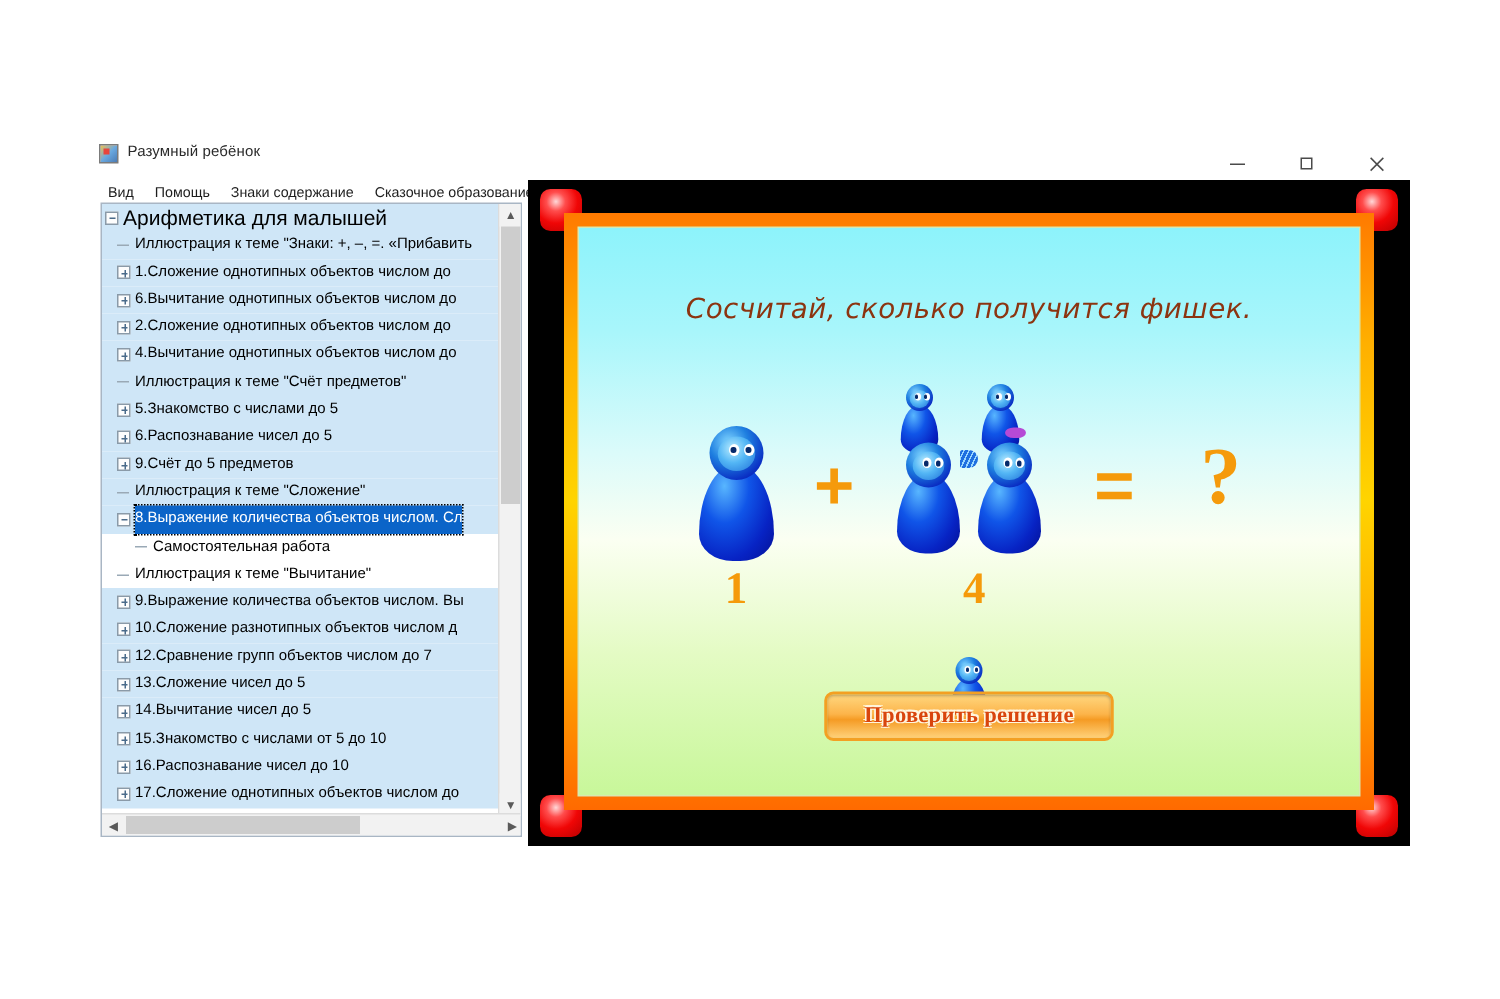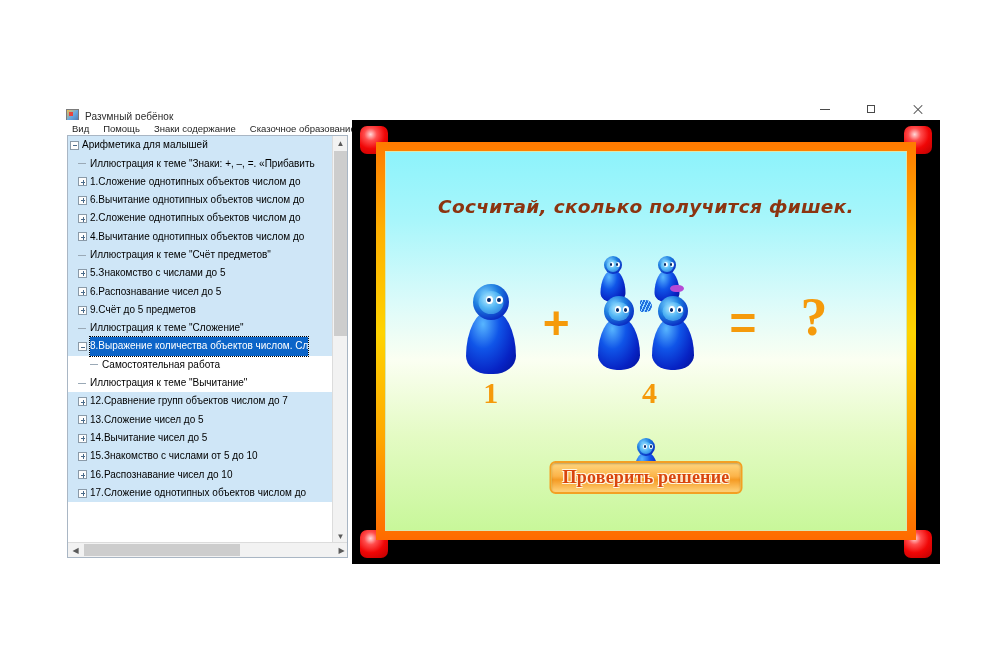--- a/index.html
+++ b/index.html
@@ -28,21 +28,21 @@
     background: #ffffff;
   }
 
   
   #titlebar {
     position: absolute;
     left: 0; top: 0;
     width: 878px; height: 26px;
     background: #ffffff;
     display: flex;
-    align-items: flex-end;
+    align-items: flex-start;
   }
   #app-icon {
     width: 13px; height: 13px;
     margin-left: 4px; margin-right: 6px;
     background: linear-gradient(135deg,#f2c14e 0%, #6aa9e0 50%, #4c7cb5 100%);
     border: 1px solid #7b7b7b;
     position: relative;
     flex: 0 0 auto;
   }
   #app-icon::after {
@@ -127,21 +127,21 @@
     position: relative;
     height: 18.3px;
     line-height: 18.3px;
     white-space: nowrap;
     font-size: 10px;
     color: #000000;
     padding-left: 2px;
   }
   .tree-row.sel-bg { background: #cfe6f7; }
   .tree-row .lbl { display: inline-block; vertical-align: middle; }
-  .tree-row.root .lbl { font-size: 10px; }
+  .tree-row.root .lbl { font-size: 14px; }
   .tree-row.focus .lbl {
     background: #0b64c8;
     color: #ffffff;
     outline: 1px dotted #000;
   }
   .expander {
     display: inline-block;
     width: 9px; height: 9px;
     border: 1px solid #8a9aa8;
     background: #fdfdfd;
@@ -247,21 +247,21 @@
   #led-bl { left: 8px;  bottom: 6px; }
   #led-br { right: 8px; bottom: 6px; }
 
   
   #lesson-title {
     position: absolute;
     left: 0; right: 0; top: 44px;
     text-align: center;
     font-family: "DejaVu Sans", sans-serif;
     font-size: 18.5px;
-    font-weight: bold;
+    font-weight: normal;
     font-style: italic;
     color: #8c3410;
     letter-spacing: 0.3px;
   }
 
   #equation {
     position: absolute;
     left: 18px; right: 18px; top: 104px;
     height: 160px;
     display: flex;
@@ -409,21 +409,21 @@
     bottom: 36px;
     width: 193px; height: 33px;
     border-radius: 6px;
     background: linear-gradient(180deg,#ffd77f 0%, #fcb44a 45%, #f59b24 58%, #ffd27a 100%);
     border: 2px solid #f3a023;
     box-shadow: 0 1px 2px rgba(0,0,0,0.25) inset;
     display: flex; align-items: center; justify-content: center;
   }
   #check-button .blbl {
     font-family: "Liberation Serif", serif;
-    font-size: 18px;
+    font-size: 15px;
     font-weight: bold;
     color: #d9450d;
     text-shadow:
       -1px -1px 0 #fff6e0, 1px -1px 0 #fff6e0,
       -1px 1px 0 #fff6e0, 1px 1px 0 #fff6e0;
     letter-spacing: 0.2px;
     white-space: nowrap;
   }
 </style>
 </head>
@@ -465,20 +465,22 @@
           <div class="tree-row ind1 sel-bg"><span class="expander plus"></span><span class="lbl">2.Сложение однотипных объектов числом до </span></div>
           <div class="tree-row ind1 sel-bg"><span class="expander plus"></span><span class="lbl">4.Вычитание однотипных объектов числом до</span></div>
           <div class="tree-row ind1 sel-bg"><span class="stub"></span><span class="lbl">Иллюстрация к теме "Счёт предметов"</span></div>
           <div class="tree-row ind1 sel-bg"><span class="expander plus"></span><span class="lbl">5.Знакомство с числами до 5</span></div>
           <div class="tree-row ind1 sel-bg"><span class="expander plus"></span><span class="lbl">6.Распознавание чисел до 5</span></div>
           <div class="tree-row ind1 sel-bg"><span class="expander plus"></span><span class="lbl">9.Счёт до 5 предметов</span></div>
           <div class="tree-row ind1 sel-bg"><span class="stub"></span><span class="lbl">Иллюстрация к теме "Сложение"</span></div>
           <div class="tree-row ind1 sel-bg focus"><span class="expander"></span><span class="lbl">8.Выражение количества объектов числом. Сл</span></div>
           <div class="tree-row ind2"><span class="stub"></span><span class="lbl">Самостоятельная работа</span></div>
           <div class="tree-row ind1"><span class="stub"></span><span class="lbl">Иллюстрация к теме "Вычитание"</span></div>
+          <div class="tree-row ind1 sel-bg"><span class="expander plus"></span><span class="lbl">9.Выражение количества объектов числом. Вы</span></div>
+          <div class="tree-row ind1 sel-bg"><span class="expander plus"></span><span class="lbl">10.Сложение разнотипных объектов числом д</span></div>
           <div class="tree-row ind1 sel-bg"><span class="expander plus"></span><span class="lbl">12.Сравнение групп объектов числом до 7</span></div>
           <div class="tree-row ind1 sel-bg"><span class="expander plus"></span><span class="lbl">13.Сложение чисел до 5</span></div>
           <div class="tree-row ind1 sel-bg"><span class="expander plus"></span><span class="lbl">14.Вычитание чисел до 5</span></div>
           <div class="tree-row ind1 sel-bg"><span class="expander plus"></span><span class="lbl">15.Знакомство с числами от 5 до 10</span></div>
           <div class="tree-row ind1 sel-bg"><span class="expander plus"></span><span class="lbl">16.Распознавание чисел до 10</span></div>
           <div class="tree-row ind1 sel-bg"><span class="expander plus"></span><span class="lbl">17.Сложение однотипных объектов числом до</span></div>
         </div>
 
       <div id="tree-vscroll">
         <div class="vs-arrow top">

